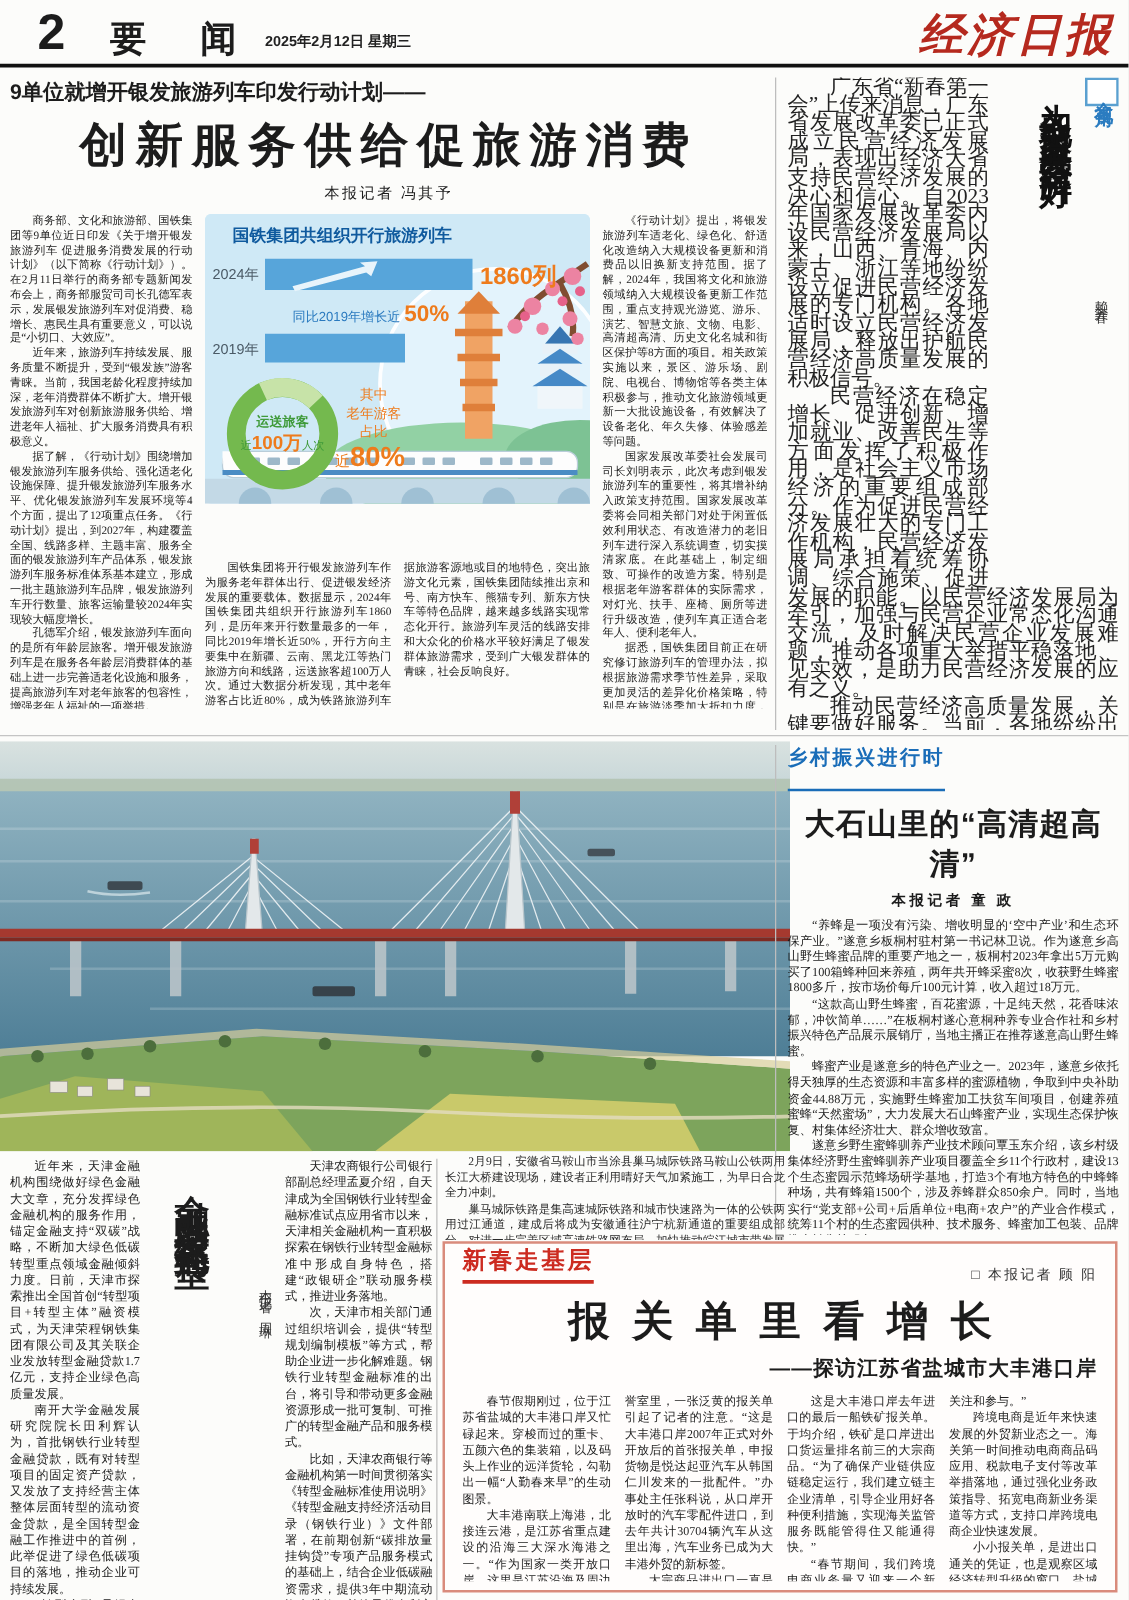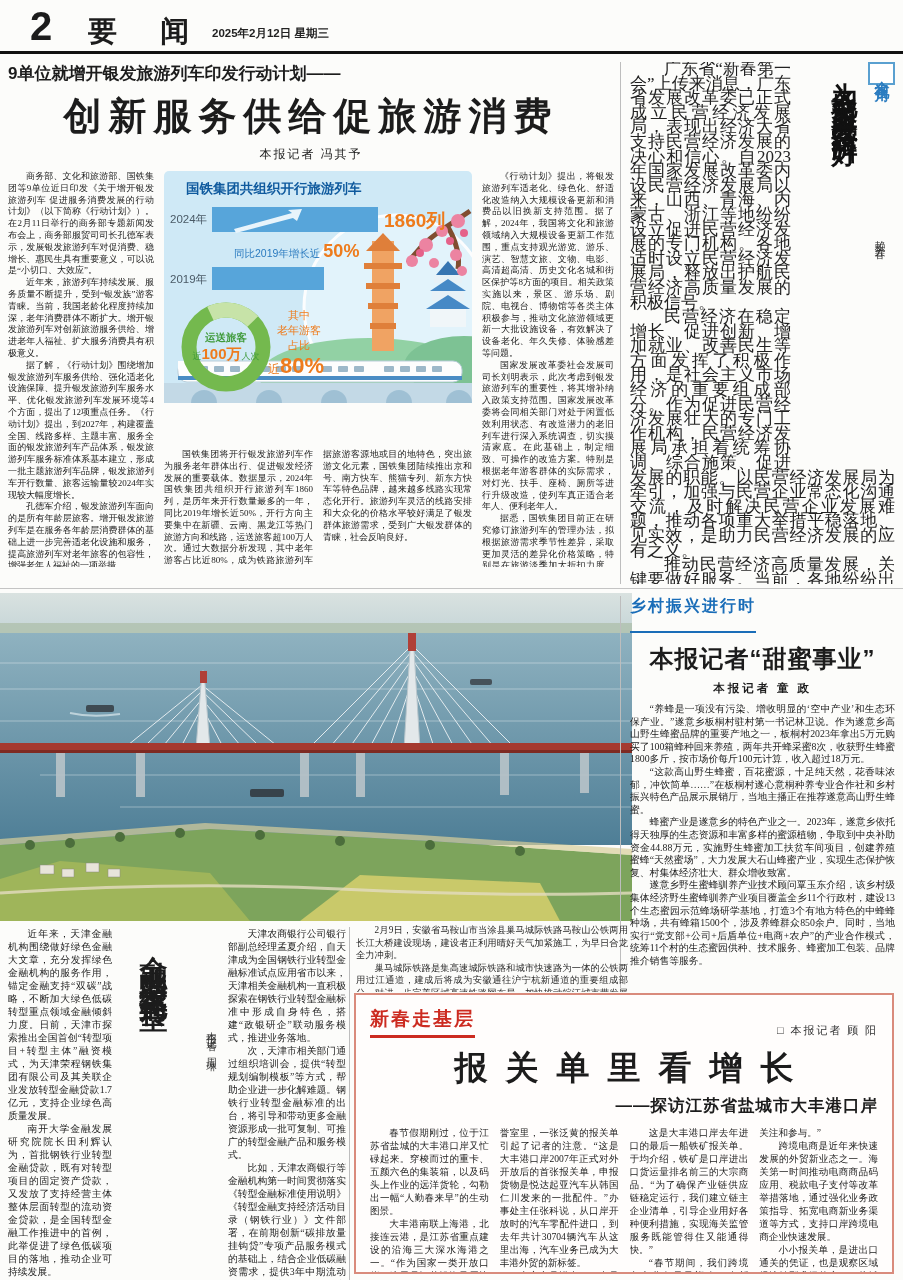--- a/index.html
+++ b/index.html
@@ -56,39 +56,40 @@
   .finance{position:absolute;left:8px;top:927px;width:338px;height:353px;display:flex;gap:8px;overflow:hidden;}
   .fin-col{font-size:9.8px;line-height:13px;overflow:hidden;}
   .f1{width:104px;} .f3{width:118px;}
   .fin-mid{width:100px;position:relative;}
   .fin-title{position:absolute;left:14px;top:6px;height:336px;writing-mode:vertical-rl;text-orientation:upright;
             font-size:28px;font-weight:bold;letter-spacing:6px;}
   .fin-byline{position:absolute;right:2px;top:96px;writing-mode:vertical-rl;text-orientation:upright;
             font-size:10.5px;letter-spacing:3px;color:#333;}
   
   .customs{position:absolute;left:354px;top:993px;width:540px;height:281px;border:2px solid #d98b7c;
-           background:#fffdfc;box-sizing:border-box;padding:11px 14px;overflow:hidden;}
+           background:#fffdfc;box-sizing:border-box;padding:0 14px;overflow:hidden;}
   .cu-head{display:flex;justify-content:space-between;align-items:flex-end;}
   .cu-label{color:#cc2b20;font-size:19px;font-weight:bold;letter-spacing:2px;
             border-bottom:3px solid #cc2b20;padding-bottom:3px;}
   .cu-byline{font-size:11px;color:#333;letter-spacing:2px;}
   .cu-title{font-size:33px;font-weight:bold;text-align:center;letter-spacing:18px;margin:8px 0 4px;text-indent:18px;}
   .cu-sub{font-size:16.5px;font-weight:bold;text-align:right;letter-spacing:1px;margin-bottom:9px;}
   .cu-cols{display:flex;gap:11px;height:150px;overflow:hidden;}
   .cu-col{width:120px;font-size:9.6px;line-height:13px;overflow:hidden;}
 </style>
 </head>
 <body>
 
 <div id="page">
 
   <div class="header">
     <div class="pagenum hd">2</div>
     <div class="section">要 闻</div>
     <div class="date hd">2025年2月12日 星期三</div>
+    <div class="masthead">经济日报</div>
   </div>
   <div class="rule-top"></div>
 
   <div class="lead">
     <div class="kicker hd">9单位就增开银发旅游列车印发行动计划——</div>
     <div class="lead-title hd">创新服务供给促旅游消费</div>
     <div class="lead-byline">本报记者 冯其予</div>
     <div class="lead-row">
       <div class="lead-col c1 clip">
         <p class="t">商务部、文化和旅游部、国铁集团等9单位近日印发《关于增开银发旅游列车 促进服务消费发展的行动计划》（以下简称《行动计划》）。在2月11日举行的商务部专题新闻发布会上，商务部服贸司司长孔德军表示，发展银发旅游列车对促消费、稳增长、惠民生具有重要意义，可以说是“小切口、大效应”。</p>
@@ -305,21 +306,21 @@
         <rect x="470" y="86" width="22" height="6" rx="2" fill="#46525a"></rect>
         <rect x="250" y="196" width="34" height="8" rx="2" fill="#37424a"></rect>
       </g>
     </svg>
   </div>
 
   <div class="vline" style="left:620px;top:596px;height:392px;"></div>
 
   <div class="rural">
     <div class="rural-label hd">乡村振兴进行时</div>
-    <div class="rural-title hd">本报记者“甜蜜事业”</div>
+    <div class="rural-title hd">大石山里的“高清超高清”</div>
     <div class="rural-byline">本报记者 童 政</div>
     <p class="t">“养蜂是一项没有污染、增收明显的‘空中产业’和生态环保产业。”遂意乡板桐村驻村第一书记林卫说。作为遂意乡高山野生蜂蜜品牌的重要产地之一，板桐村2023年拿出5万元购买了100箱蜂种回来养殖，两年共开蜂采蜜8次，收获野生蜂蜜1800多斤，按市场价每斤100元计算，收入超过18万元。</p>
     <p class="t">“这款高山野生蜂蜜，百花蜜源，十足纯天然，花香味浓郁，冲饮简单……”在板桐村遂心意桐种养专业合作社和乡村振兴特色产品展示展销厅，当地主播正在推荐遂意高山野生蜂蜜。</p>
     <p class="t">蜂蜜产业是遂意乡的特色产业之一。2023年，遂意乡依托得天独厚的生态资源和丰富多样的蜜源植物，争取到中央补助资金44.88万元，实施野生蜂蜜加工扶贫车间项目，创建养殖蜜蜂“天然蜜场”，大力发展大石山蜂蜜产业，实现生态保护恢复、村集体经济壮大、群众增收致富。</p>
     <p class="t">遂意乡野生蜜蜂驯养产业技术顾问覃玉东介绍，该乡村级集体经济野生蜜蜂驯养产业项目覆盖全乡11个行政村，建设13个生态蜜园示范蜂场研学基地，打造3个有地方特色的中蜂蜂种场，共有蜂箱1500个，涉及养蜂群众850余户。同时，当地实行“党支部+公司+后盾单位+电商+农户”的产业合作模式，统筹11个村的生态蜜园供种、技术服务、蜂蜜加工包装、品牌推介销售等服务。</p>
     
   </div>
 
   <div class="caption">
     <p class="t">2月9日，安徽省马鞍山市当涂县巢马城际铁路马鞍山公铁两用长江大桥建设现场，建设者正利用晴好天气加紧施工，为早日合龙全力冲刺。</p>

